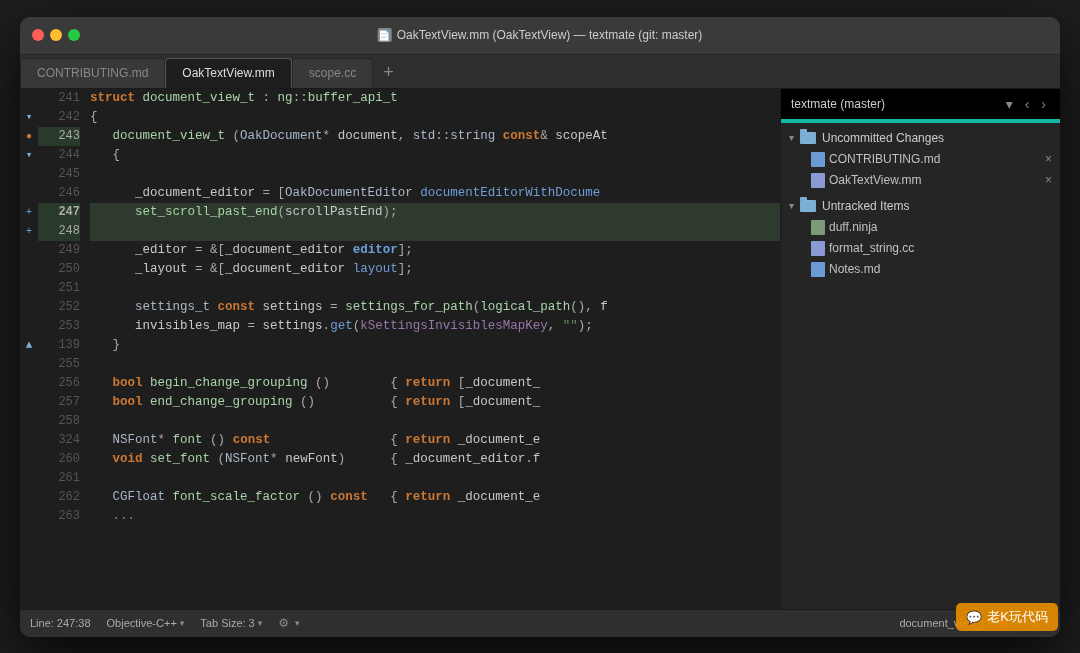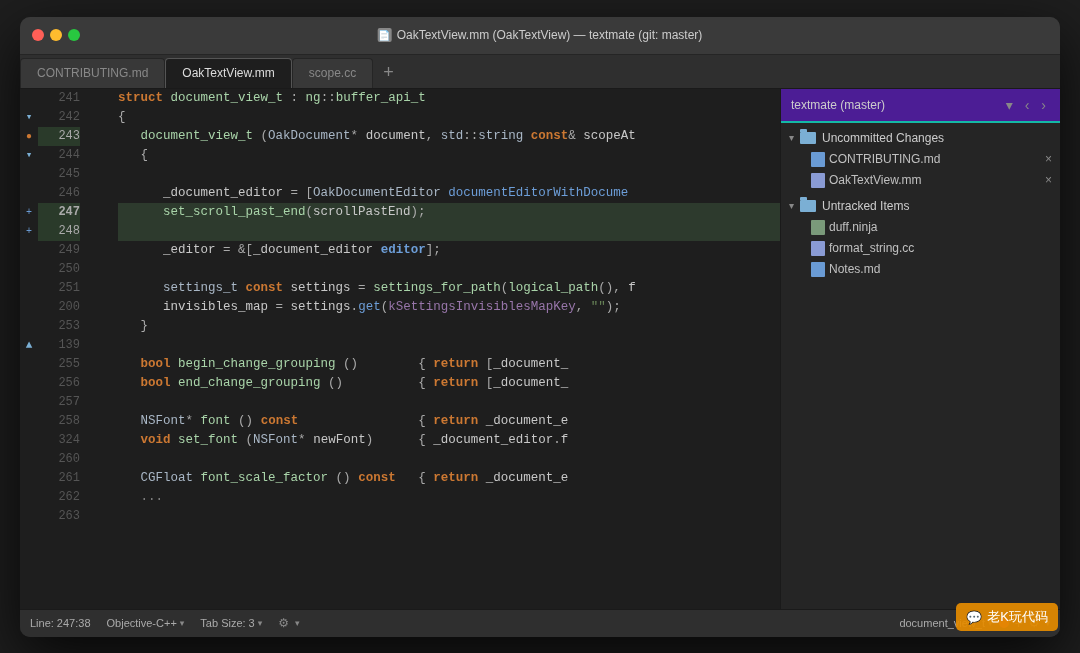--- a/index.html
+++ b/index.html
@@ -172,43 +172,42 @@
       flex: 1;
       overflow: hidden;
       padding-top: 0;
     }
     .code-line {
       height: 19px;
       white-space: pre;
       color: #c8c8c8;
       font-size: 12.5px;
       line-height: 19px;
-      margin-left: 28px;
     }
     .code-line.highlighted {
       background: #2d3a2d;
     }
     
     .kw { color: #cc7832; font-weight: bold; }
     
     .sidebar {
       width: 280px;
       background: #252525;
       flex-shrink: 0;
       display: flex;
       flex-direction: column;
       border-left: 1px solid #1a1a1a;
     }
     .sidebar-header {
       height: 34px;
-      background: #4c1d95;
+      background: #000000;
       display: flex;
       align-items: center;
       padding: 0 10px;
-      border-bottom: 2px solid #14b8a6;
+      border-bottom: 4px solid #14b8a6;
       gap: 6px;
     }
     .sidebar-repo {
       color: #ccc;
       font-size: 12px;
       flex: 1;
     }
     .sidebar-controls {
       display: flex;
       gap: 4px;
@@ -395,21 +394,21 @@
           <span class="ln">242</span>
           <span class="ln active-line">243</span>
           <span class="ln">244</span>
           <span class="ln">245</span>
           <span class="ln">246</span>
           <span class="ln active-line" style="background:#2a3a2a;font-weight:bold;">247</span>
           <span class="ln active-line" style="background:#2a3a2a;">248</span>
           <span class="ln">249</span>
           <span class="ln">250</span>
           <span class="ln">251</span>
-          <span class="ln">200</span>
+          <span class="ln">252</span>
           <span class="ln">253</span>
           <span class="ln">139</span>
           <span class="ln">255</span>
           <span class="ln">256</span>
           <span class="ln">257</span>
           <span class="ln">258</span>
           <span class="ln">324</span>
           <span class="ln">260</span>
           <span class="ln">261</span>
           <span class="ln">262</span>
@@ -429,20 +428,21 @@
           <div class="code-line"></div>
 
           <div class="code-line">      <span style="color:#c8c8c8;">_document_editor</span> <span style="color:#aaa;">=</span> <span style="color:#aaa;">[</span><span style="color:#a9b7c6;">OakDocumentEditor</span> <span style="color:#6d9ed8;">documentEditorWithDocume</span></div>
 
           <div class="code-line highlighted">      <span style="color:#a9d4a9;">set_scroll_past_end</span><span style="color:#aaa;">(</span><span style="color:#c8c8c8;">scrollPastEnd</span><span style="color:#aaa;">);</span></div>
 
           <div class="code-line highlighted"></div>
 
           <div class="code-line">      <span style="color:#c8c8c8;">_editor</span> <span style="color:#aaa;">=</span> <span style="color:#aaa;">&amp;[</span><span style="color:#c8c8c8;">_document_editor</span> <span style="color:#6d9ed8;font-weight:bold;">editor</span><span style="color:#aaa;">];</span></div>
 
+          <div class="code-line">      <span style="color:#c8c8c8;">_layout</span> <span style="color:#aaa;">=</span> <span style="color:#aaa;">&amp;[</span><span style="color:#c8c8c8;">_document_editor</span> <span style="color:#6d9ed8;">layout</span><span style="color:#aaa;">];</span></div>
 
           <div class="code-line"></div>
 
           <div class="code-line">      <span style="color:#a9b7c6;">settings_t</span> <span class="kw">const</span> <span style="color:#c8c8c8;">settings</span> <span style="color:#aaa;">=</span> <span style="color:#a9d4a9;">settings_for_path</span><span style="color:#aaa;">(</span><span style="color:#a9d4a9;">logical_path</span><span style="color:#aaa;">(),</span> <span style="color:#c8c8c8;">f</span></div>
 
           <div class="code-line">      <span style="color:#c8c8c8;">invisibles_map</span> <span style="color:#aaa;">=</span> <span style="color:#c8c8c8;">settings</span><span style="color:#aaa;">.</span><span style="color:#6d9ed8;">get</span><span style="color:#aaa;">(</span><span style="color:#9876aa;">kSettingsInvisiblesMapKey</span><span style="color:#aaa;">,</span> <span style="color:#6a8759;">""</span><span style="color:#aaa;">);</span></div>
 
           <div class="code-line">   <span style="color:#aaa;">}</span></div>
 
           <div class="code-line"></div>

